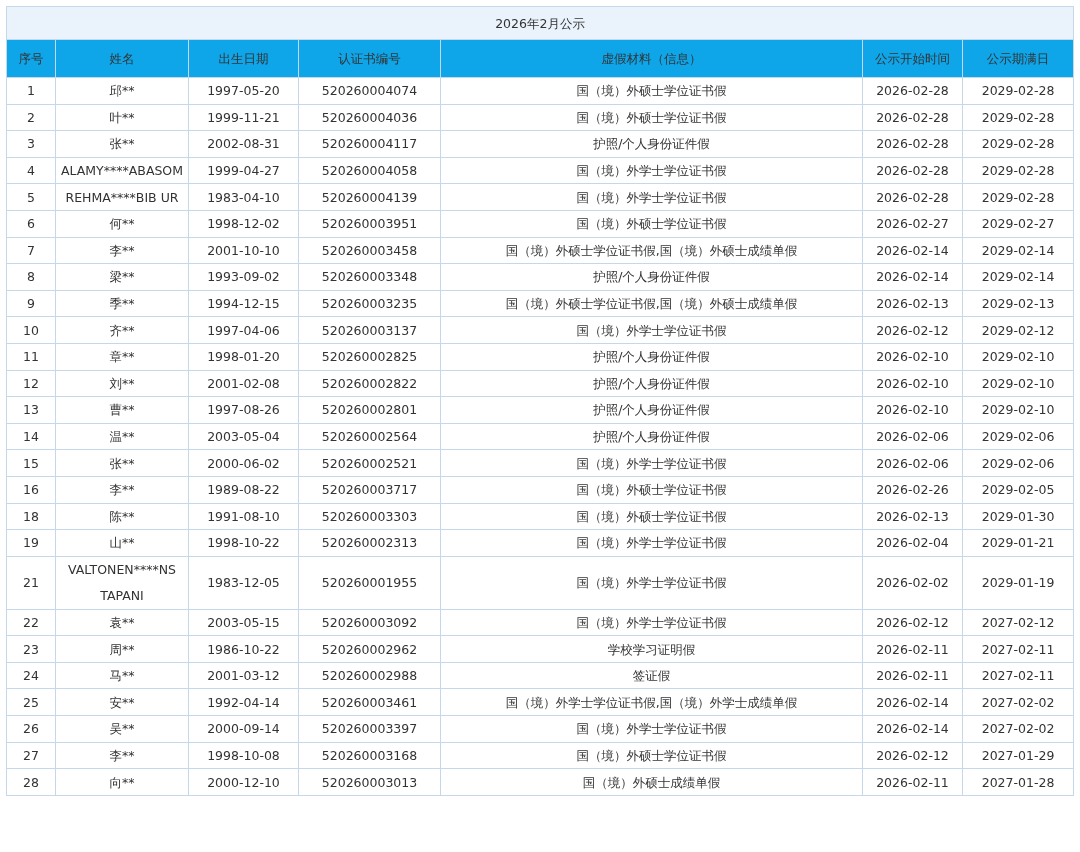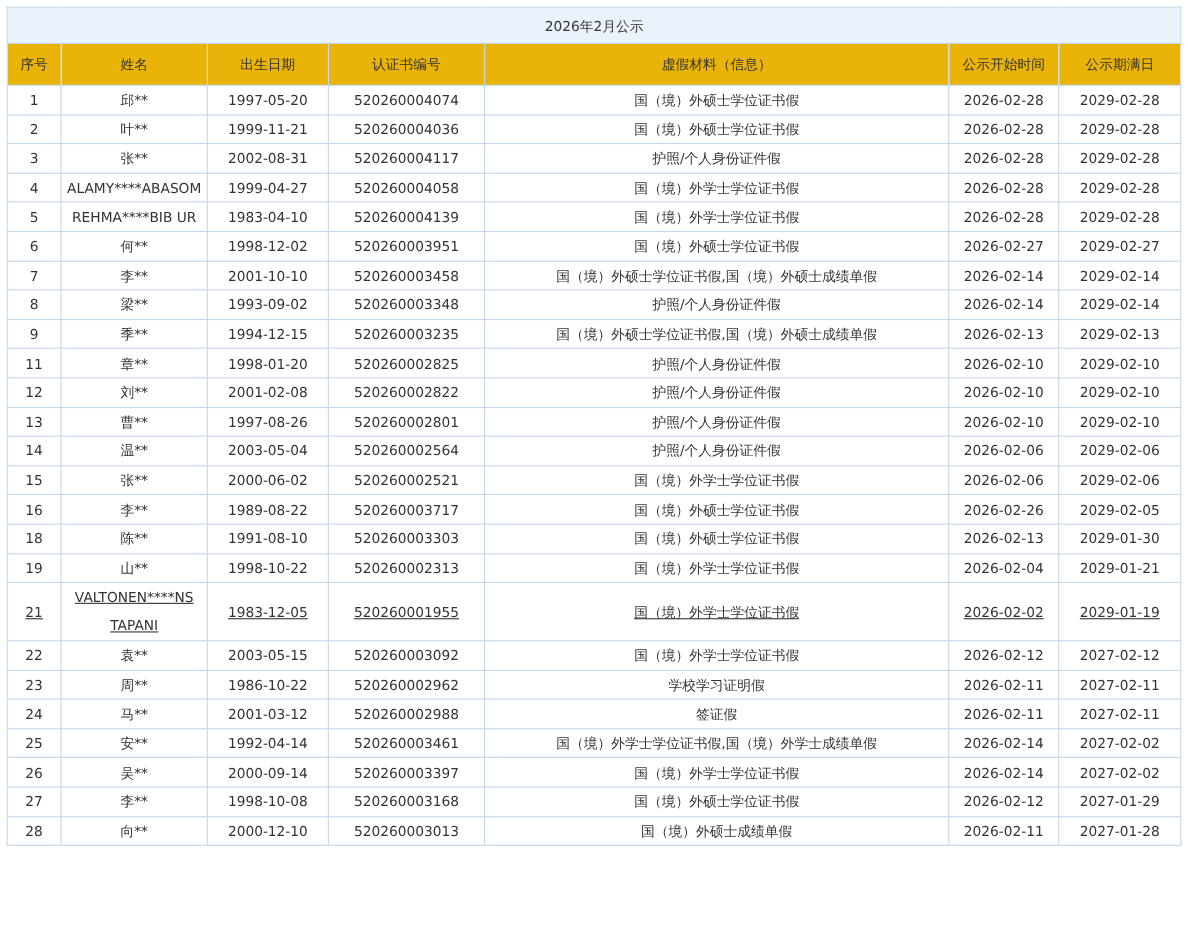--- a/index.html
+++ b/index.html
@@ -36,31 +36,30 @@
     line-height: 19px;
     white-space: nowrap;
     overflow: hidden;
   }
   .title-row th {
     background: #eaf3fb;
     height: 32px;
     font-size: 12.5px;
   }
   .head-row th {
-    background: #eab308;
+    background: #0ea5e9;
     height: 37px;
     margin-left: 48px;
   }
   tbody td {
     height: 25.6px;
     background: #ffffff;
   }
   tbody tr.tall td {
     height: 52px;
-    text-decoration: underline;
   }
   td.wrapcell {
     white-space: normal;
     line-height: 26px;
   }
 </style>
 </head>
 <body>
 
 <div class="wrap">
@@ -164,20 +163,29 @@
         <tr>
           <td>9</td>
           <td>季**</td>
           <td>1994-12-15</td>
           <td>520260003235</td>
           <td>国（境）外硕士学位证书假,国（境）外硕士成绩单假</td>
           <td>2026-02-13</td>
           <td>2029-02-13</td>
         </tr>
         <tr>
+          <td>10</td>
+          <td>齐**</td>
+          <td>1997-04-06</td>
+          <td>520260003137</td>
+          <td>国（境）外学士学位证书假</td>
+          <td>2026-02-12</td>
+          <td>2029-02-12</td>
+        </tr>
+        <tr>
           <td>11</td>
           <td>章**</td>
           <td>1998-01-20</td>
           <td>520260002825</td>
           <td>护照/个人身份证件假</td>
           <td>2026-02-10</td>
           <td>2029-02-10</td>
         </tr>
         <tr>
           <td>12</td>

